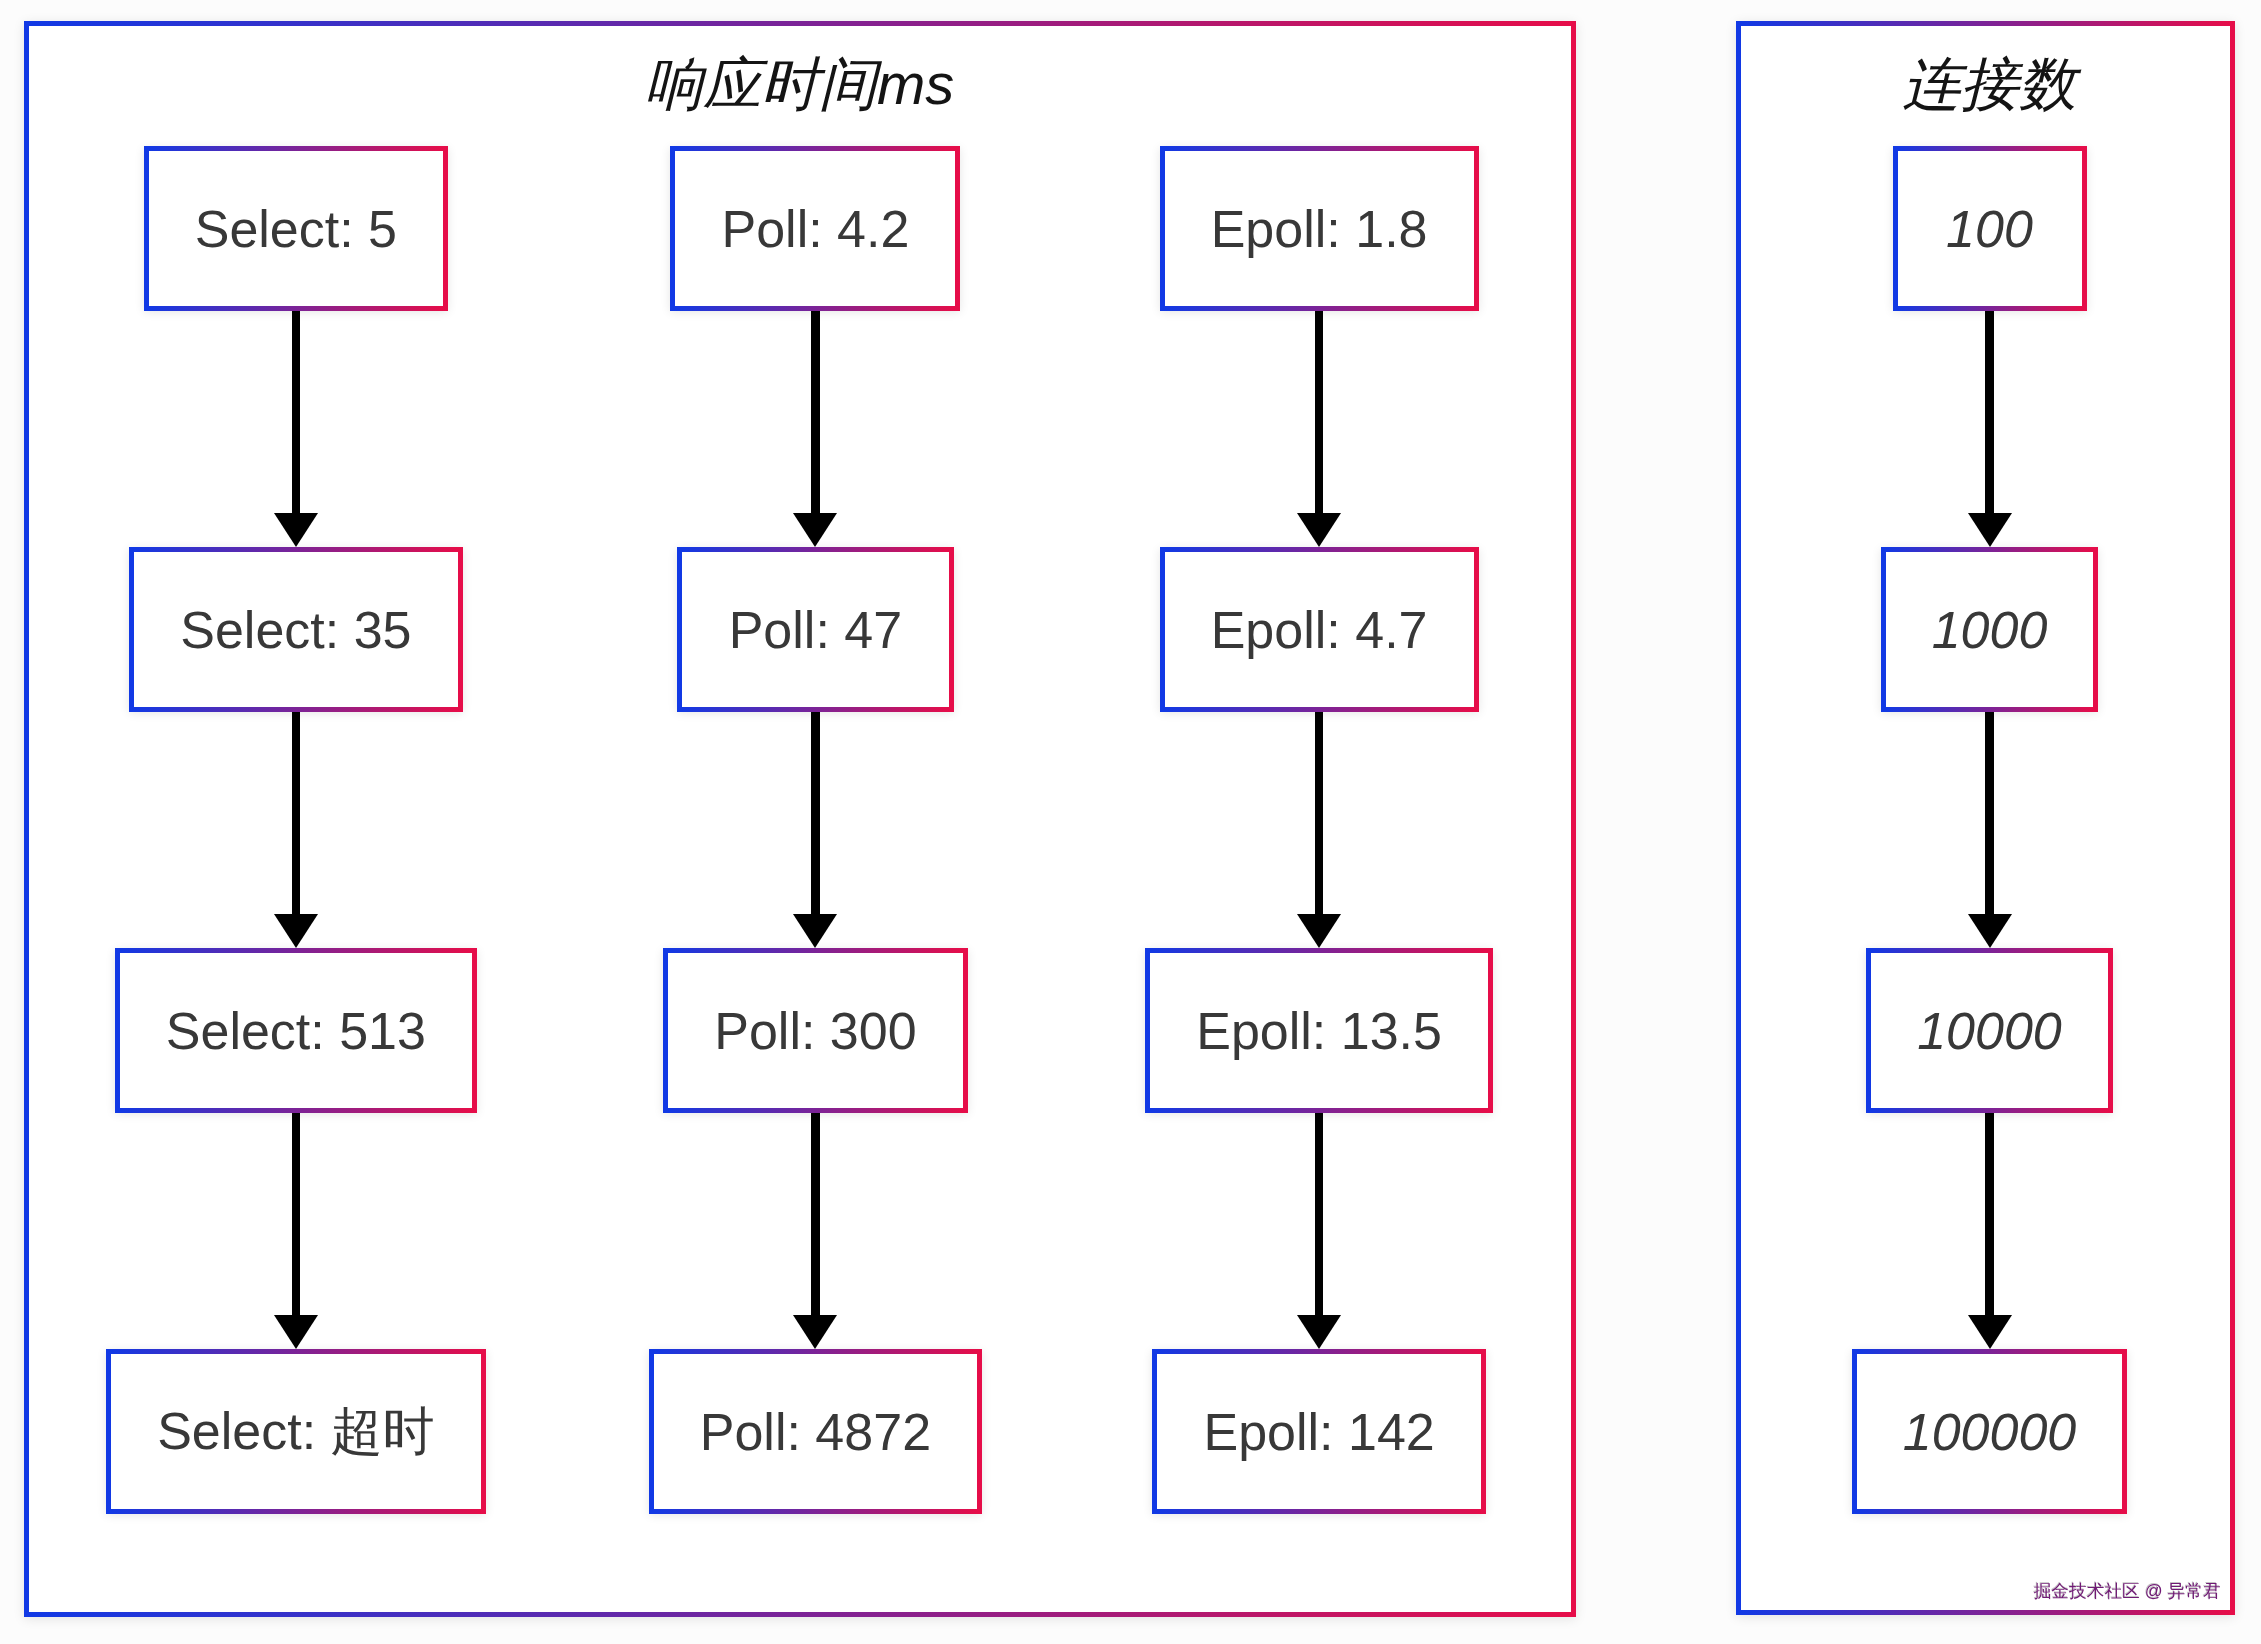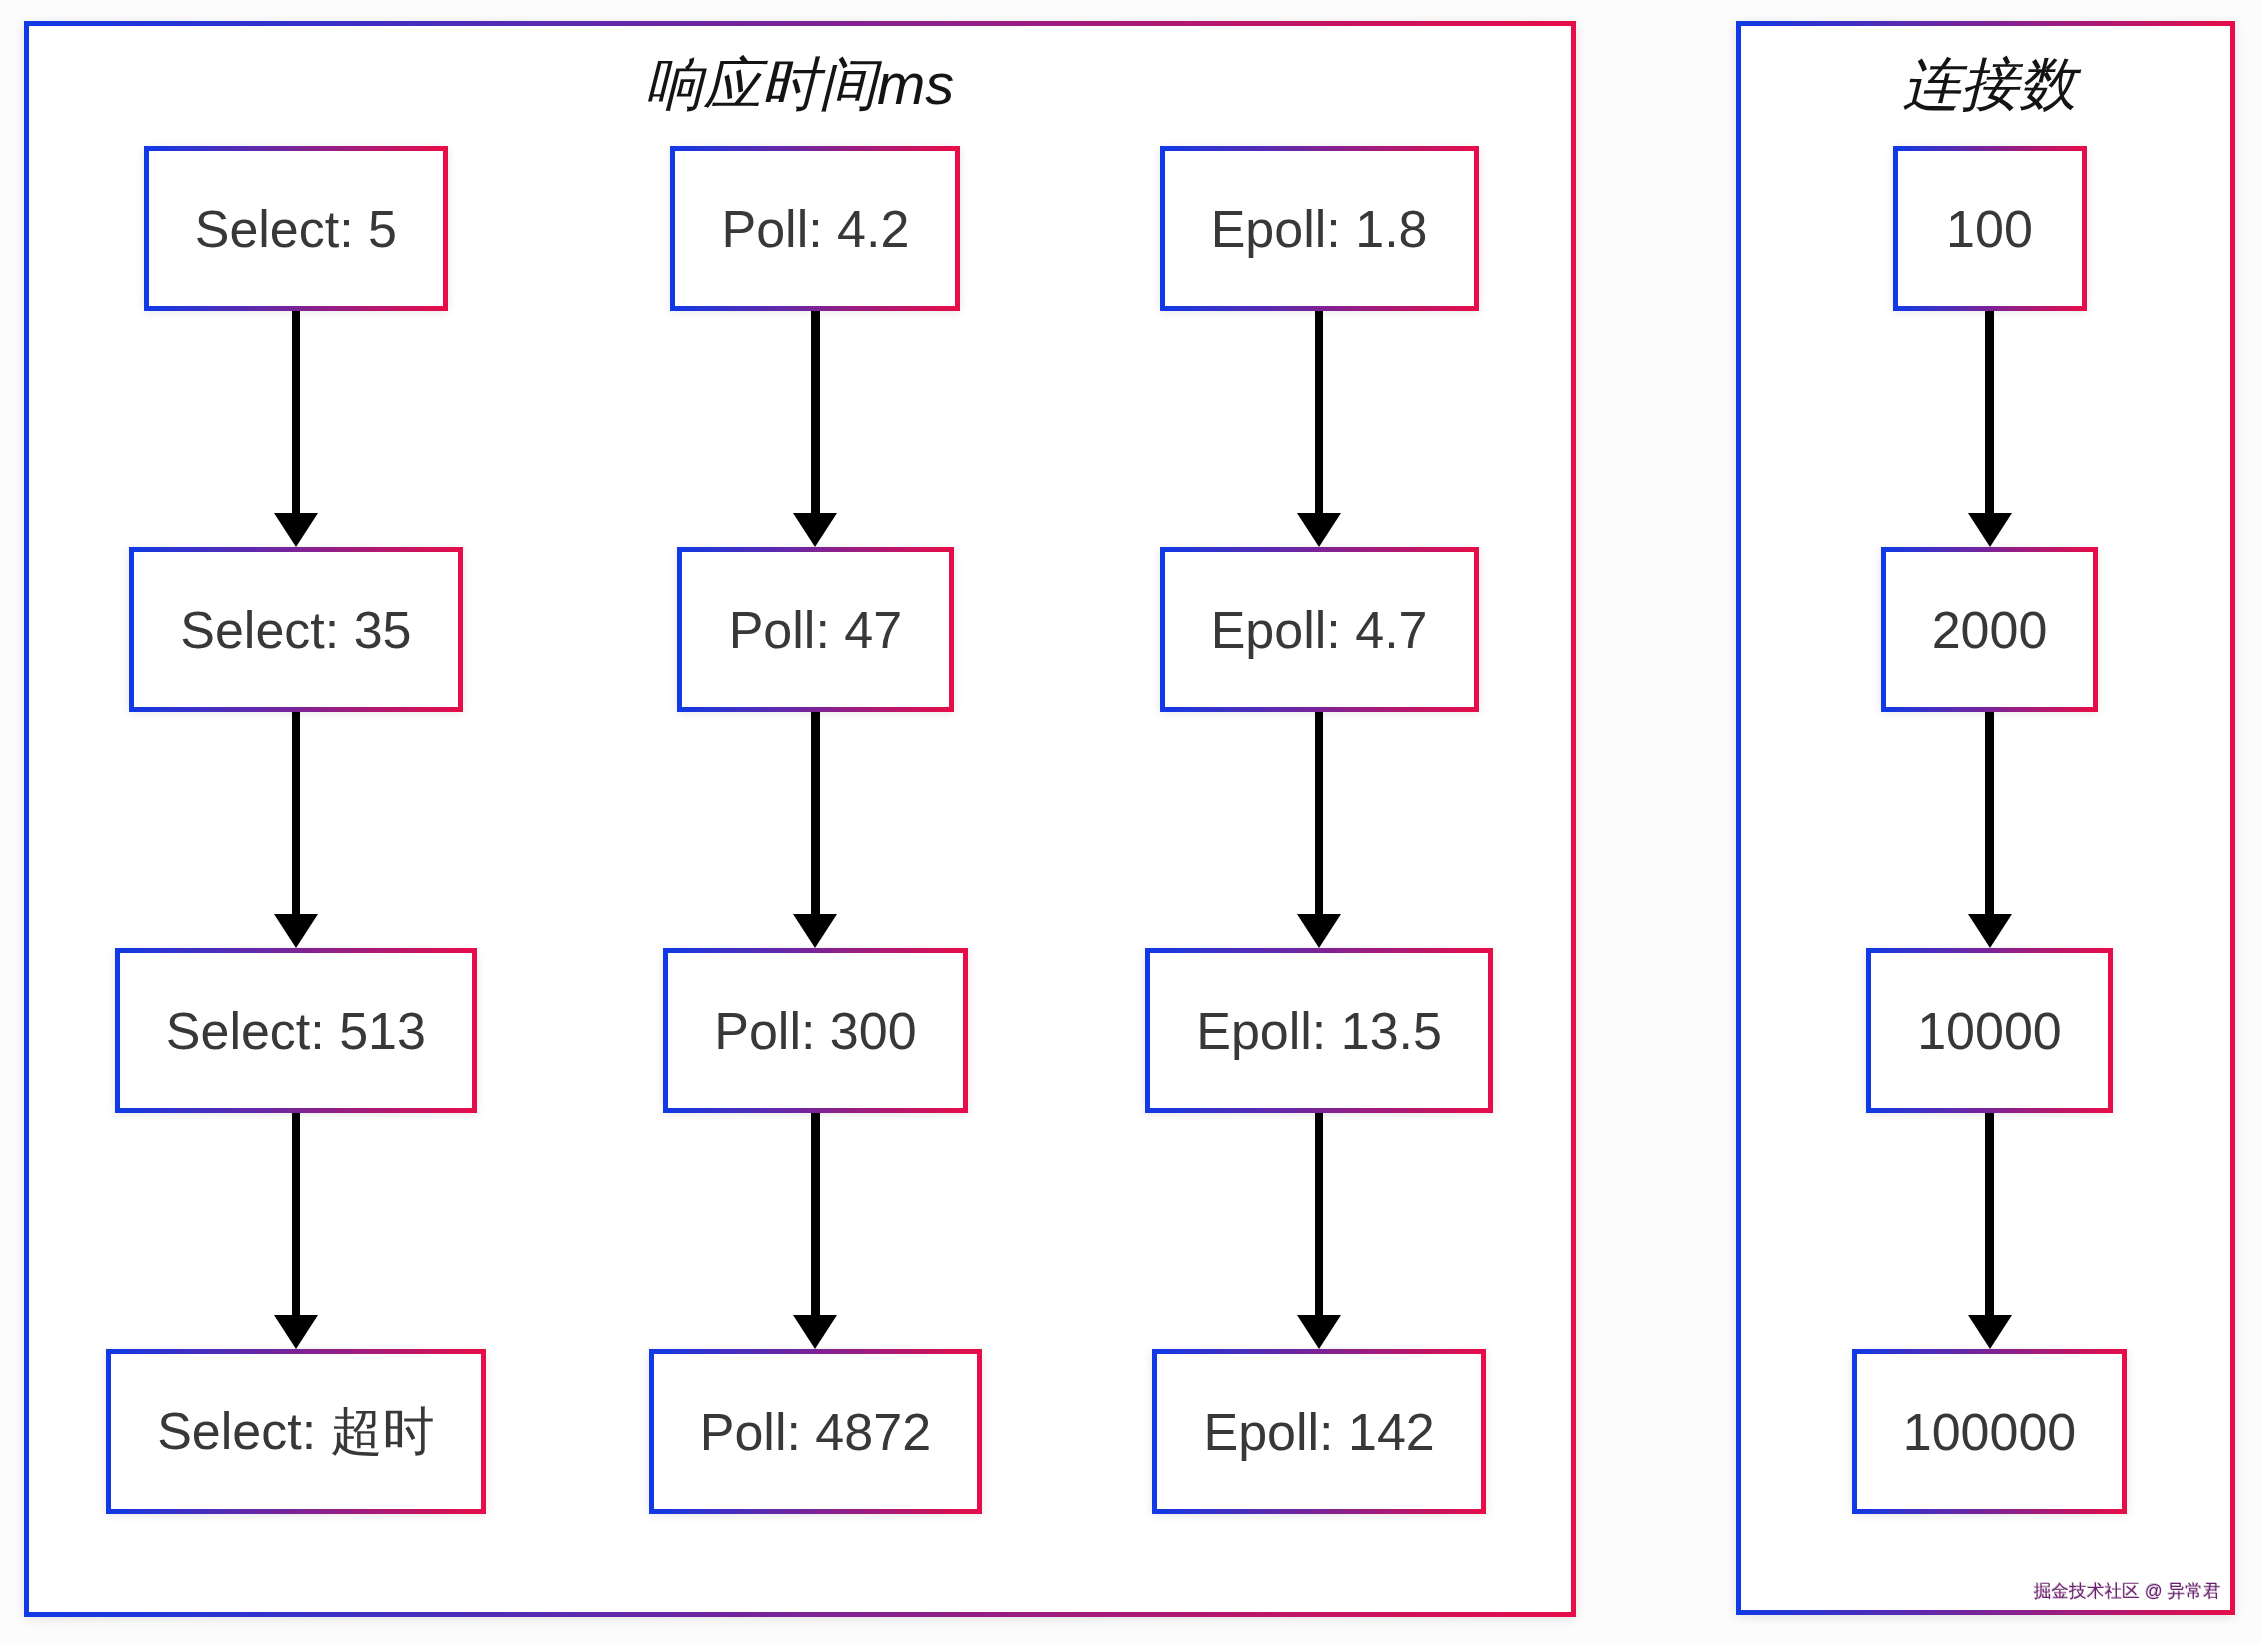--- a/index.html
+++ b/index.html
@@ -55,21 +55,21 @@
     align-items: center;
     justify-content: center;
     background: #ffffff;
     border: 5.9px solid;
     border-image: linear-gradient(90deg, #1139e5, #e60d49) 1;
     box-shadow: 0 1.8px 9.4px rgba(0,0,0,0.10);
     font-size: 52px;
     color: #383838;
     white-space: nowrap;
   }
-  .panel-right .node { min-width: 194px; }
+  .panel-right .node { min-width: 194px; font-style: italic; }
   .arrow {
     height: 236px;
     display: flex;
     flex-direction: column;
     align-items: center;
   }
   .arrow-line {
     width: 8.2px;
     flex: 1;
     background: #000000;
@@ -163,21 +163,21 @@
   <section class="panel panel-right">
     <h2 class="panel-title">连接数</h2>
     <div class="columns">
 
       <div class="flow-col">
         <div class="node">100</div>
         <div class="arrow">
             <div class="arrow-line"></div>
             <div class="arrow-head"></div>
           </div>
-        <div class="node">2000</div>
+        <div class="node">1000</div>
         <div class="arrow">
             <div class="arrow-line"></div>
             <div class="arrow-head"></div>
           </div>
         <div class="node">10000</div>
         <div class="arrow">
             <div class="arrow-line"></div>
             <div class="arrow-head"></div>
           </div>
         <div class="node">100000</div>

